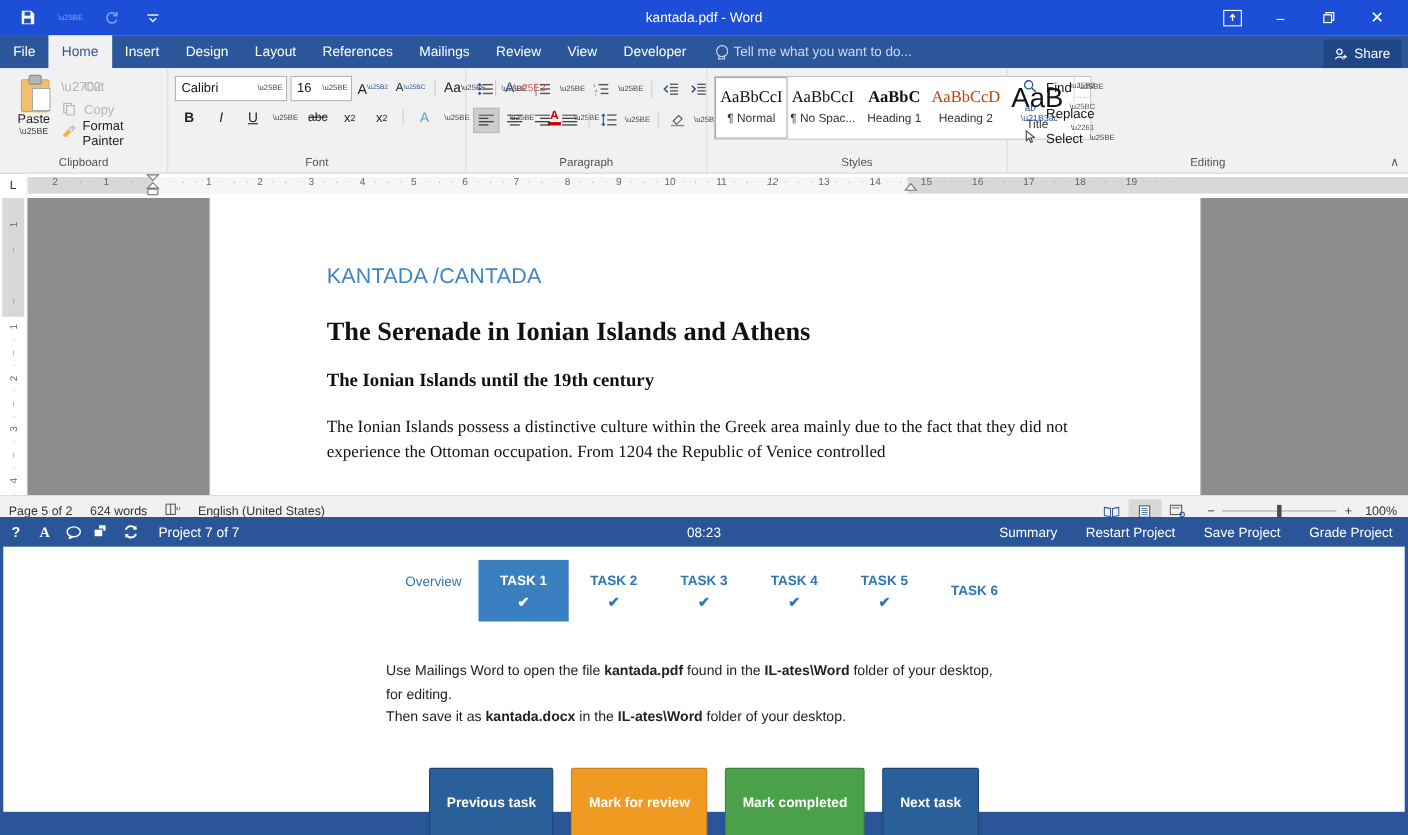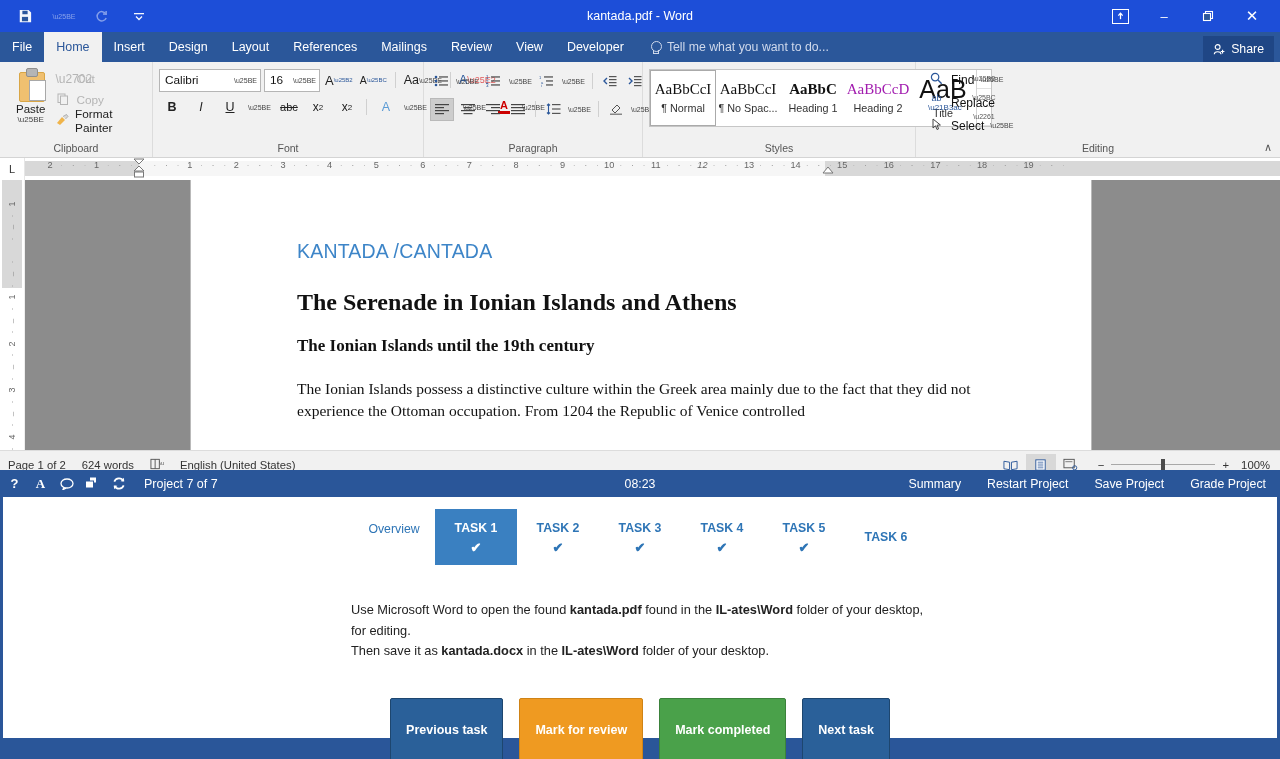--- a/index.html
+++ b/index.html
@@ -73,21 +73,21 @@
   .pbtn{min-width:20px;height:21px;display:flex;align-items:center;justify-content:center;font-size:11.5px;color:#333;padding:0 1px;}
   .pbtn.on{background:#cdcdcd;border:1px solid #b9b9b9;}
 
   
   .stylesgrp{width:272px;}
   .gallery{display:flex;border:1px solid #c6c6c6;background:#fff;height:56px;margin-top:3px;}
   .stylecell{width:64px;display:flex;flex-direction:column;align-items:center;justify-content:center;border-right:1px solid transparent;}
   .stylecell.sel{border:1.5px solid #aaa;background:#fff;}
   .spreview{font-family:"Liberation Serif", serif;font-size:15px;color:#111;line-height:1;}
   .spreview.h1{font-weight:bold;}
-  .spreview.h2{color:#a21caf;font-weight:normal;}
+  .spreview.h2{color:#c2410c;font-weight:normal;}
   .spreview.title{font-size:25px;color:#111;font-family:"Liberation Sans",sans-serif;font-weight:300;}
   .slabel{font-size:10.8px;color:#333;margin-top:5px;white-space:nowrap;}
   .gscroll{width:14px;display:flex;flex-direction:column;border-left:1px solid #d4d4d4;}
   .gsbtn{flex:1;display:flex;align-items:center;justify-content:center;font-size:7px;color:#555;background:#fff;border-bottom:1px solid #e2e2e2;}
 
   
   .editgrp{width:auto;flex:1;border-right:none;}
   .editlist{display:flex;flex-direction:column;padding-top:3px;gap:2px;}
   .edititem{display:flex;align-items:center;gap:6px;font-size:12px;color:#111;height:21px;}
   .ediicon{width:17px;text-align:center;color:#2b579a;font-size:12.5px;}
@@ -684,21 +684,21 @@
             <div class="d-title">The Serenade in Ionian Islands and Athens</div>
             <div class="d-sub">The Ionian Islands until the 19th century</div>
             <div class="d-para">The Ionian Islands possess a distinctive culture within the Greek area mainly due to the fact that they did not experience the Ottoman occupation. From 1204 the Republic of Venice controlled</div>
           </div>
         </div>
       </div>
     </div>
 
     <div class="statusbar">
       <div class="sbleft">
-        <span>Page 1 of 2</span>
+        <span>Page 5 of 2</span>
         <span>624 words</span>
         <span>
           <svg width="14" height="12" viewBox="0 0 15 12">
               <rect x="1" y="1" width="9" height="10" fill="none" stroke="#555" stroke-width="1"></rect>
               <path d="M5.5 1 L5.5 11" stroke="#555" stroke-width="1"></path>
               <text x="10" y="7" font-size="6" fill="#555">\u00D7</text>
             </svg>
         </span>
         <span>English (United States)</span>
       </div>
@@ -794,21 +794,21 @@
         <span>TASK 5</span>
         <span class="chk">✔</span>
       </div>
       <div class="tt">
         <span>TASK 6</span>
       </div>
     </div>
 
     <div class="instr">
       <div>
-        <span>Use Microsoft Word to open the found </span><b>kantada.pdf</b><span> found in the </span><b>IL-ates\Word</b><span> folder of your desktop,</span>
+        <span>Use Mailings Word to open the file </span><b>kantada.pdf</b><span> found in the </span><b>IL-ates\Word</b><span> folder of your desktop,</span>
       </div>
       <div><span>for editing.</span></div>
       <div>
         <span>Then save it as </span><b>kantada.docx</b><span> in the </span><b>IL-ates\Word</b><span> folder of your desktop.</span>
       </div>
     </div>
 
     <div class="btnrow">
       <div class="tbtn blue">Previous task</div>
       <div class="tbtn orange">Mark for review</div>

